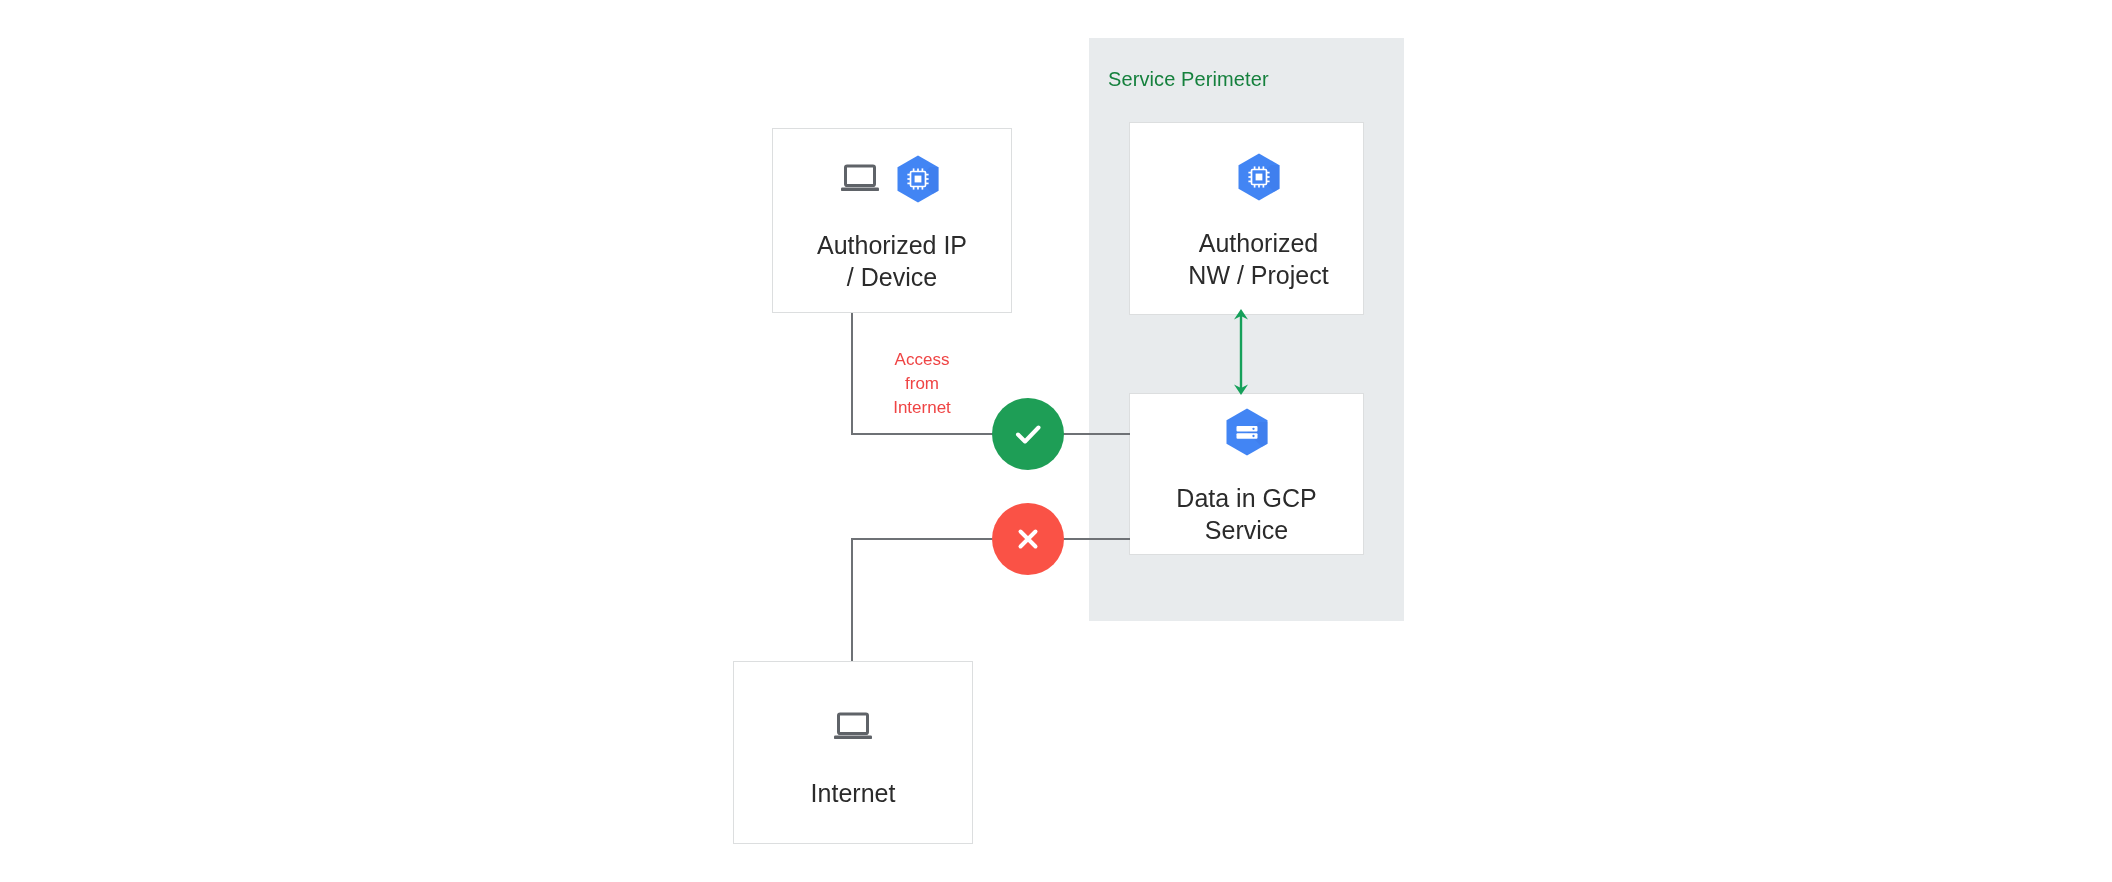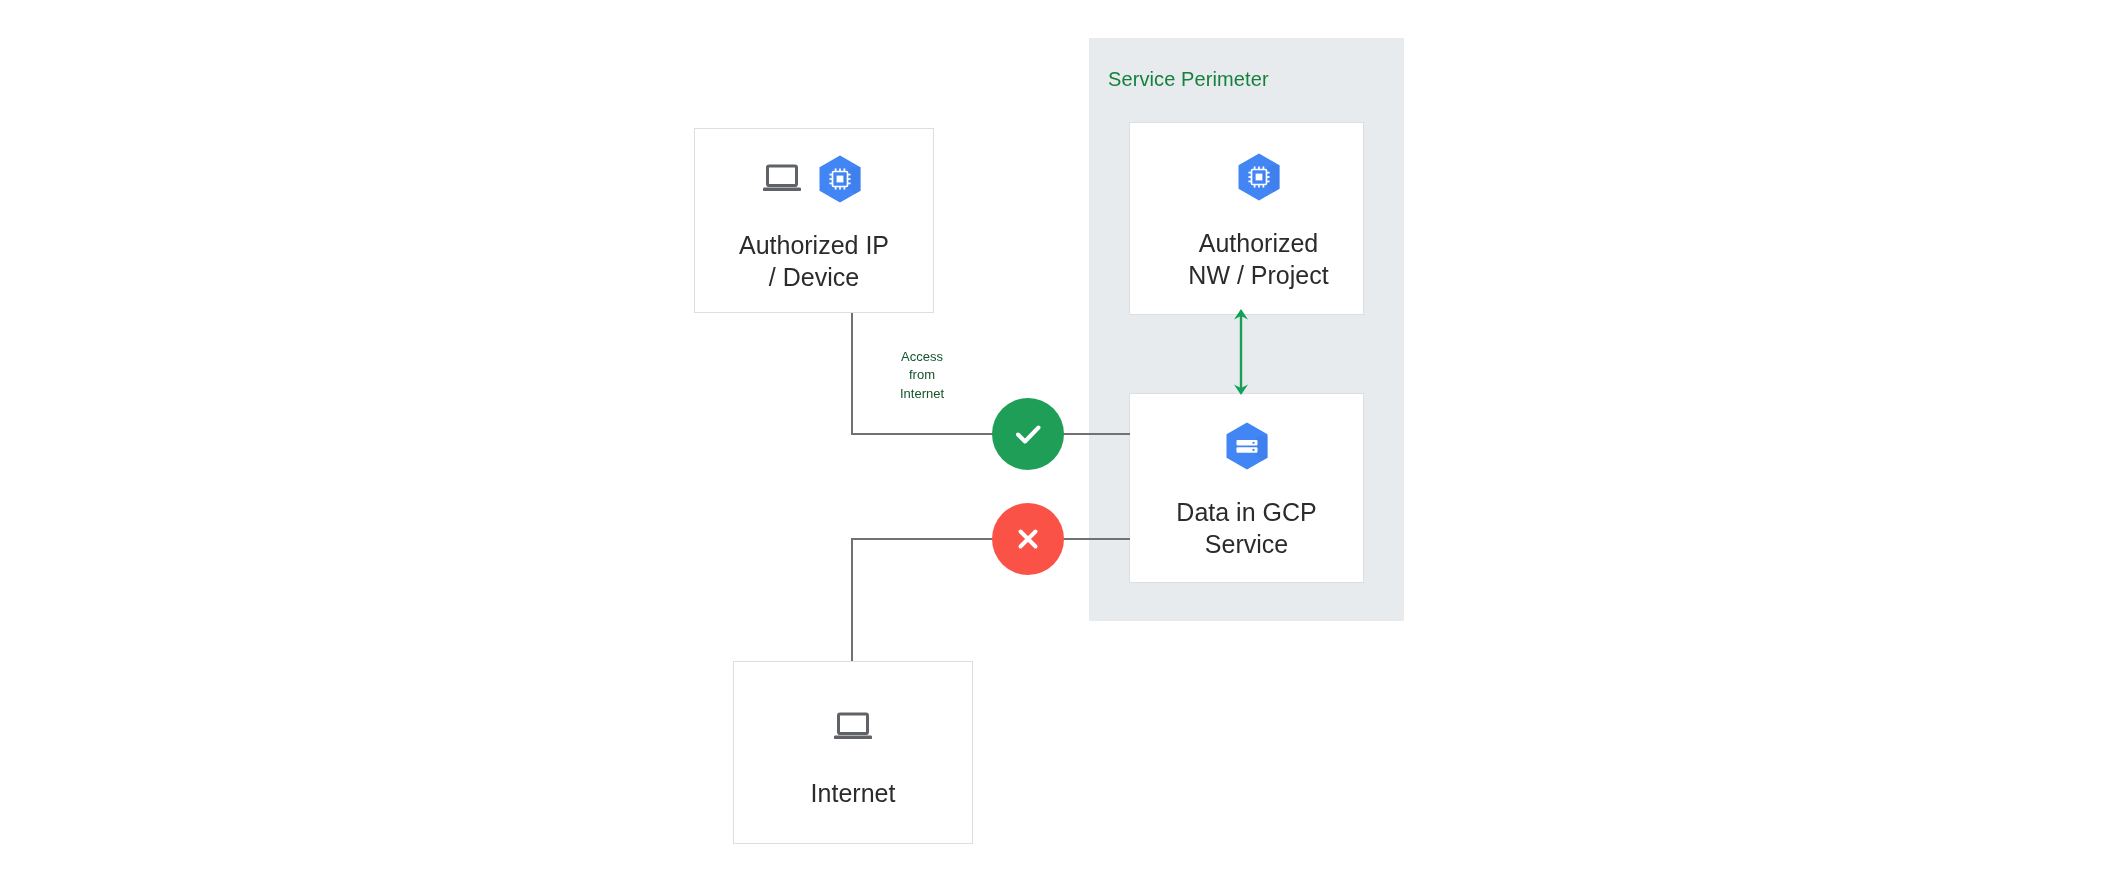--- a/index.html
+++ b/index.html
@@ -58,23 +58,23 @@
   }
   .node-label {
     margin-top: 20px;
     text-align: center;
     font-size: 25px;
     line-height: 1.28;
     color: #2b2b2b;
     white-space: pre-line;
   }
 
-  #node-authorized-ip   { left: 694px;  top: 128px; width: 240px; height: 185px; }
+  #node-authorized-ip   { left: 772px;  top: 128px; width: 240px; height: 185px; }
   #node-authorized-nw   { left: 1129px; top: 122px; width: 235px; height: 193px; padding-left: 24px; }
-  #node-data-gcp        { left: 1129px; top: 393px; width: 235px; height: 190px; }
+  #node-data-gcp        { left: 1129px; top: 393px; width: 235px; height: 162px; }
   #node-internet        { left: 733px;  top: 661px; width: 240px; height: 183px; }
 
   
   .hex {
     position: relative;
     width: 52px;
     height: 52px;
   }
   .hex svg { display: block; }
 
@@ -115,23 +115,23 @@
   #badge-deny {
     left: 992px; top: 503px;
     width: 72px; height: 72px;
     background: #fa5246;
   }
   .badge svg { display: block; }
 
   
   .edge-label {
     position: absolute;
-    font-size: 13px;
+    font-size: 17px;
     line-height: 1.42;
-    color: #14532d;
+    color: #ef4444;
     white-space: pre-line;
   }
   #label-access-internet {
     left: 862px;  top: 348px;
     width: 120px;
     text-align: center;
   }
   #label-valid-credential {
     left: 790px;  top: 480px;
     width: 200px;

